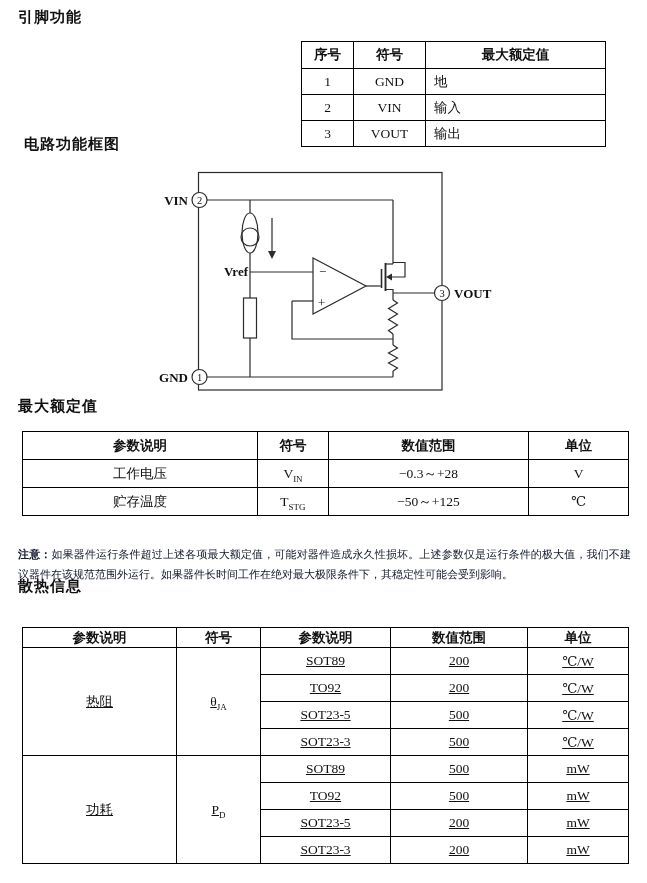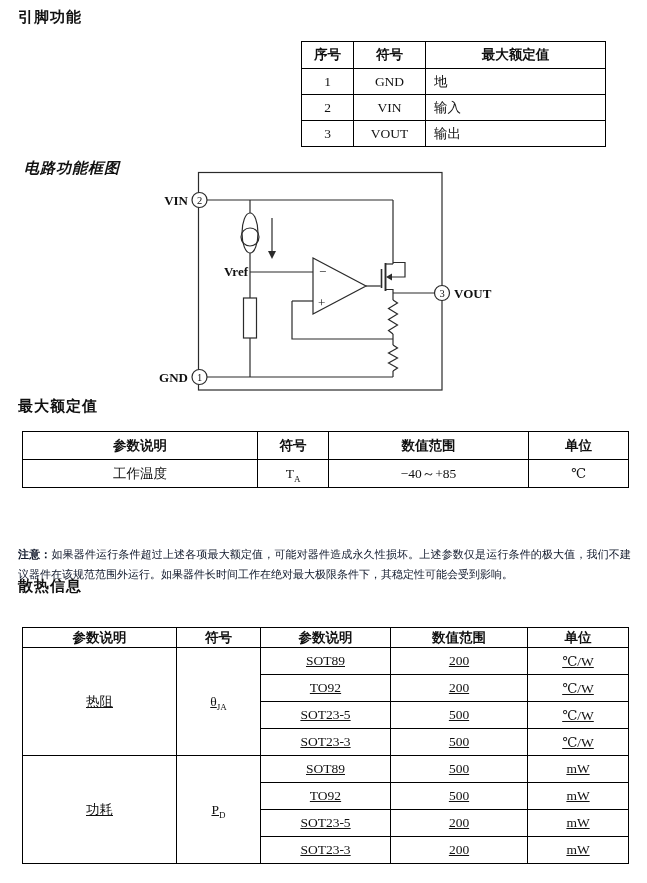--- a/index.html
+++ b/index.html
@@ -1,21 +1,21 @@
 <!DOCTYPE html>
 <html><head>
 <meta charset="utf-8">
 <style>
   html,body{margin:0;padding:0;background:#ffffff;}
   .page{position:relative;width:647px;height:883px;background:#ffffff;
         font-family:"Liberation Serif","DejaVu Serif",serif;color:#1a1a1a;overflow:hidden;}
   .heading{position:absolute;font-family:"Liberation Sans","DejaVu Sans",sans-serif;
            font-weight:bold;font-size:15px;line-height:16px;color:#111;letter-spacing:1px;}
   #pin-title{left:18px;top:9px;}
-  #diagram-title{left:24px;top:160px;font-style:italic;}
+  #diagram-title{left:24px;top:136px;}
   #maxratings-title{left:18px;top:398px;}
   #thermal-title{left:18px;top:578px;}
   table{position:absolute;border-collapse:collapse;table-layout:fixed;background:#fff;}
   th,td{border:1px solid #000;text-align:center;vertical-align:middle;padding:0;
         font-size:13.5px;color:#111;overflow:hidden;}
   th{font-family:"Liberation Sans","DejaVu Sans",sans-serif;font-size:13.5px;font-weight:bold;}
   sub{font-size:9px;line-height:0;}
   #pin-table{left:301px;top:41px;width:304px;}
   #pin-table th{height:26px;}
   #pin-table td{height:25px;}
@@ -160,23 +160,29 @@
         <col style="width:100px">
       </colgroup>
     <tbody>
         <tr>
       <th>参数说明</th>
       <th>符号</th>
       <th>数值范围</th>
       <th>单位</th>
     </tr>
     <tr>
-      <td>工作温度</td>
-      <td><span>T</span><sub>A</sub></td>
-      <td>−40～+85</td>
+      <td>工作电压</td>
+      <td><span>V</span><sub>IN</sub></td>
+      <td>−0.3～+28</td>
+      <td>V</td>
+    </tr>
+    <tr>
+      <td>贮存温度</td>
+      <td><span>T</span><sub>STG</sub></td>
+      <td>−50～+125</td>
       <td>℃</td>
     </tr>
   </tbody>
     </table>
 
   <div id="note">
     <span class="note-label">注意：</span><span>如果器件运行条件超过上述各项最大额定值，可能对器件造成永久性损坏。上述参数仅是运行条件的极大值，我们不建议器件在该规范范围外运行。如果器件长时间工作在绝对最大极限条件下，其稳定性可能会受到影响。</span>
   </div>
 
   <div class="heading" id="thermal-title">散热信息</div>

